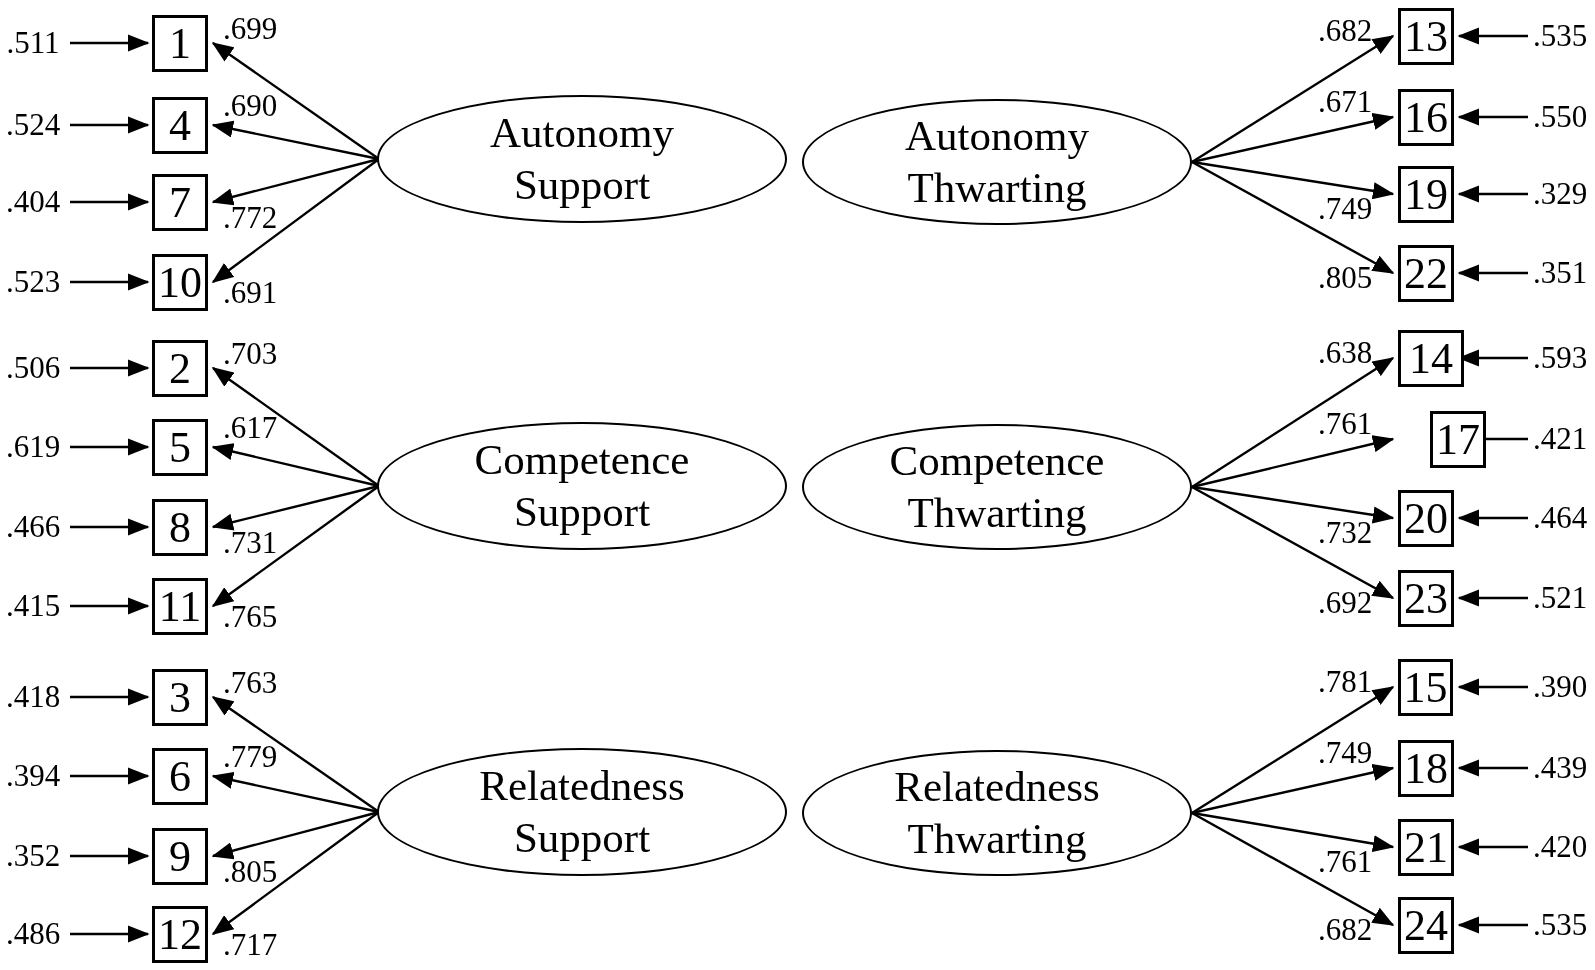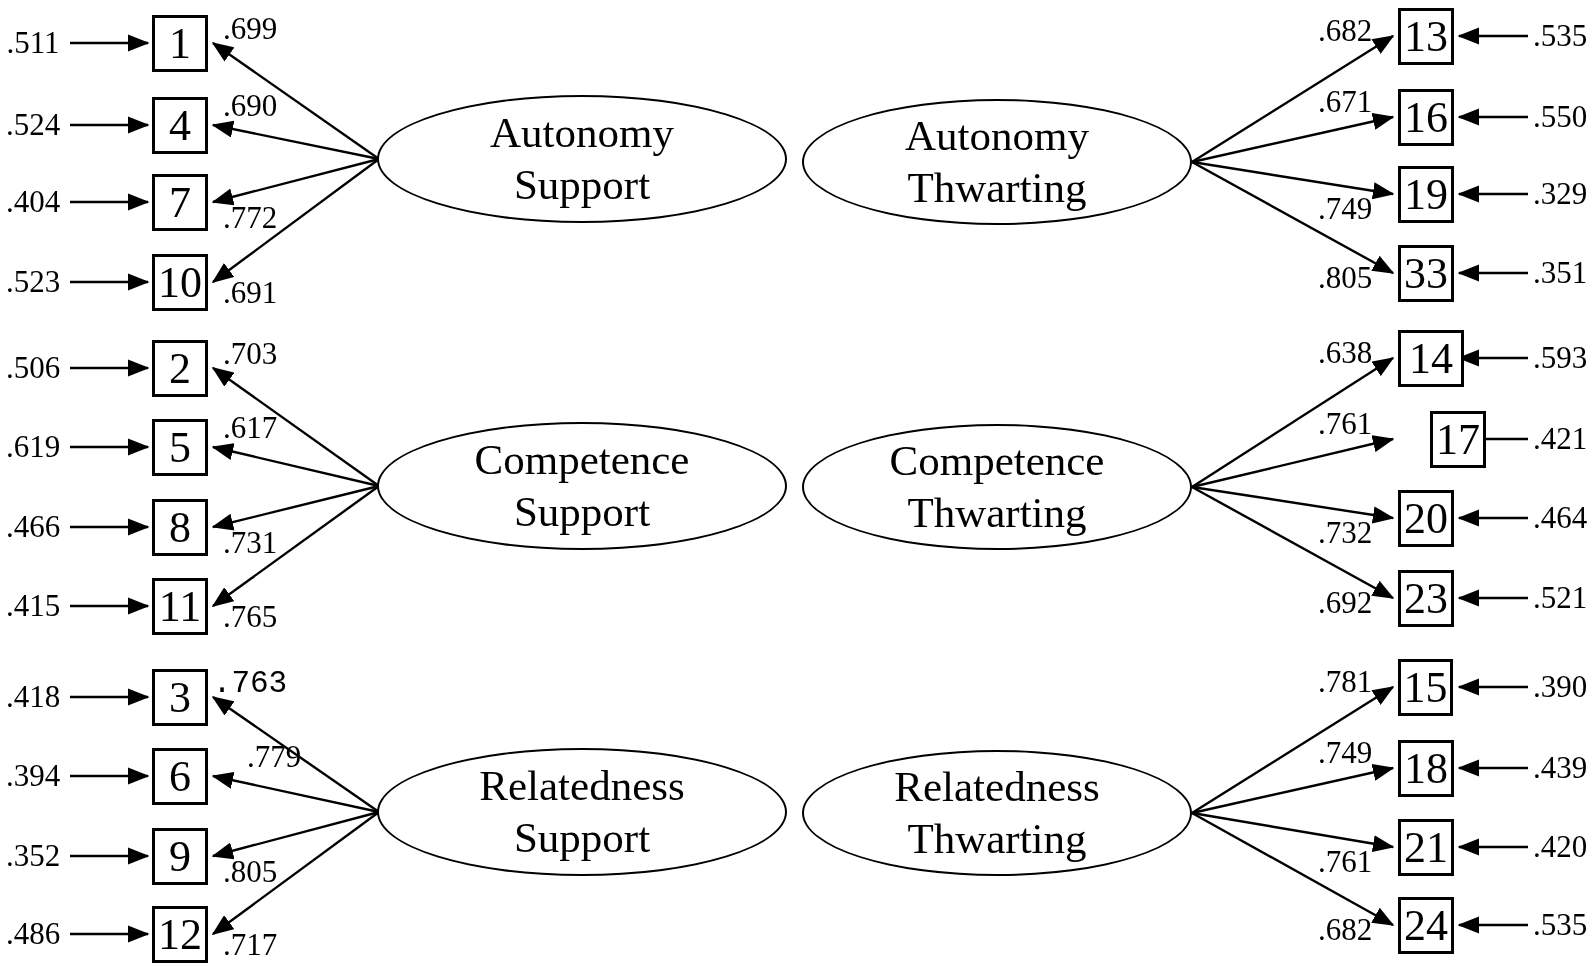--- a/index.html
+++ b/index.html
@@ -141,21 +141,21 @@
       <span>16</span>
     </div>
     <span class="val" style="left: 1345px; top: 102px;">.671</span>
     <span class="val" style="left: 1560px; top: 117px;">.550</span>
     <div class="indicator" style="left: 1398px; top: 165.5px; width: 56px; height: 57px;">
       <span>19</span>
     </div>
     <span class="val" style="left: 1345px; top: 209px;">.749</span>
     <span class="val" style="left: 1560px; top: 194px;">.329</span>
     <div class="indicator" style="left: 1398px; top: 244.5px; width: 56px; height: 57px;">
-      <span>33</span>
+      <span>22</span>
     </div>
     <span class="val" style="left: 1345px; top: 278px;">.805</span>
     <span class="val" style="left: 1560px; top: 273px;">.351</span>
     <div class="latent" style="left: 377px; top: 422px; width: 410px; height: 128px;">
       <span>Competence</span>
       <span>Support</span>
     </div>
     <div class="indicator" style="left: 152px; top: 339.5px; width: 56px; height: 57px;">
       <span>2</span>
     </div>
@@ -200,26 +200,26 @@
     </div>
     <span class="val" style="left: 1345px; top: 603px;">.692</span>
     <span class="val" style="left: 1560px; top: 598px;">.521</span>
     <div class="latent" style="left: 377px; top: 748px; width: 410px; height: 128px;">
       <span>Relatedness</span>
       <span>Support</span>
     </div>
     <div class="indicator" style="left: 152px; top: 668.5px; width: 56px; height: 57px;">
       <span>3</span>
     </div>
-    <span class="val" style="left: 250px; top: 683px; font-family: Liberation Mono, monospace;">.763</span>
+    <span class="val" style="left: 250px; top: 683px;">.763</span>
     <span class="val" style="left: 33px; top: 697px;">.418</span>
     <div class="indicator" style="left: 152px; top: 747.5px; width: 56px; height: 57px;">
       <span>6</span>
     </div>
-    <span class="val" style="left: 250px; top: 757px; margin-left: 24px;">.779</span>
+    <span class="val" style="left: 250px; top: 757px;">.779</span>
     <span class="val" style="left: 33px; top: 776px;">.394</span>
     <div class="indicator" style="left: 152px; top: 827.5px; width: 56px; height: 57px;">
       <span>9</span>
     </div>
     <span class="val" style="left: 250px; top: 872px;">.805</span>
     <span class="val" style="left: 33px; top: 856px;">.352</span>
     <div class="indicator" style="left: 152px; top: 905.5px; width: 56px; height: 57px;">
       <span>12</span>
     </div>
     <span class="val" style="left: 250px; top: 945px;">.717</span>

